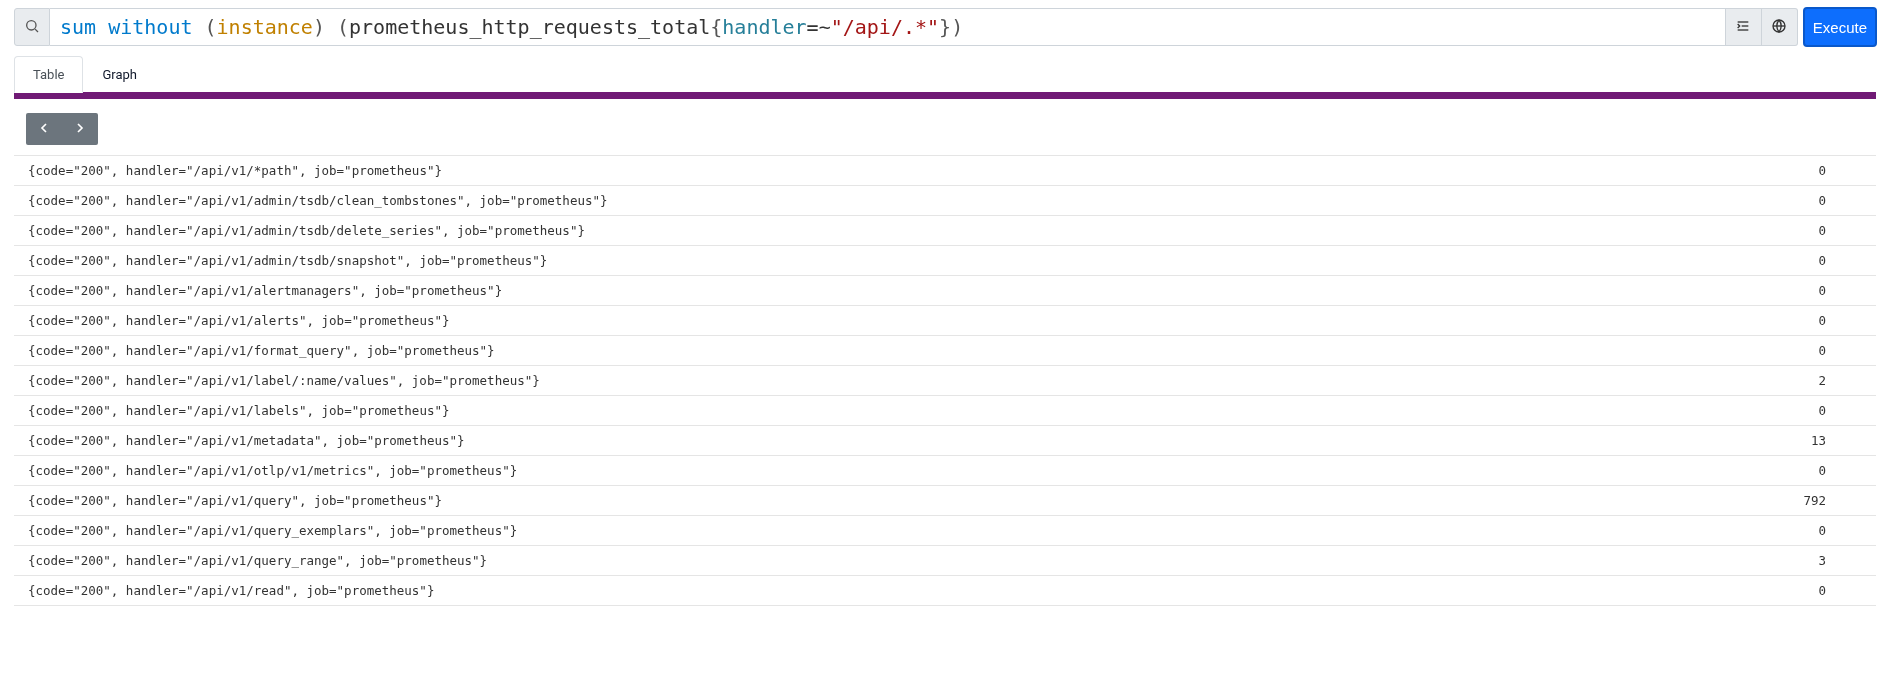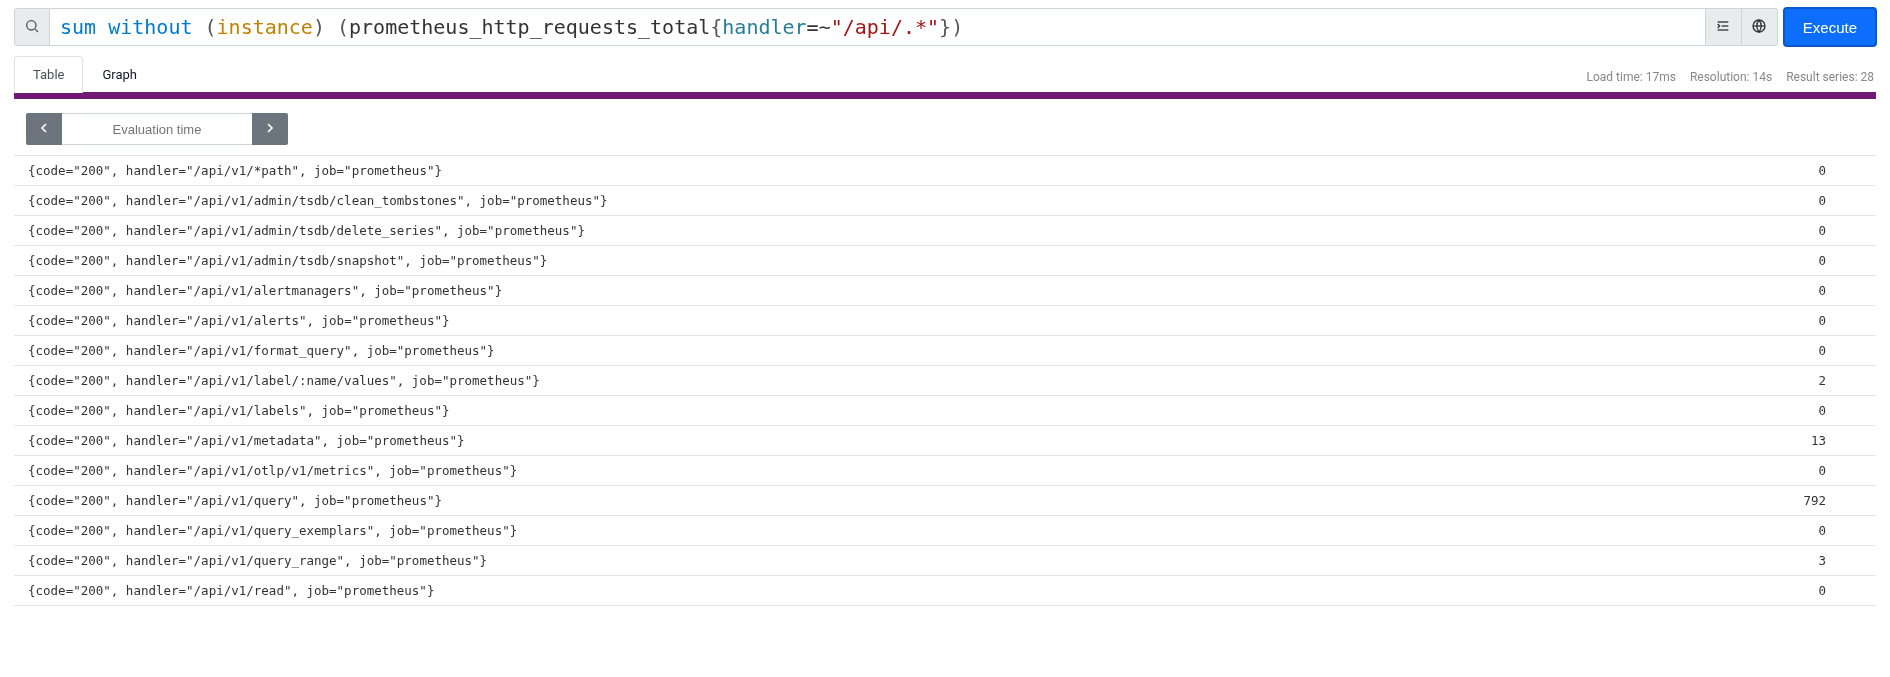--- a/index.html
+++ b/index.html
@@ -5,21 +5,21 @@
   * { margin:0; padding:0; box-sizing:border-box; }
   body { font-family:-apple-system,BlinkMacSystemFont,"Segoe UI",Roboto,sans-serif; font-size:13px; color:#333; background:#fff; }
   .query-bar { display:flex; align-items:stretch; padding:8px 14px 6px 14px; gap:0; }
   .search-btn { width:36px; border:1px solid #ced4da; background:#e9ecef; display:flex; align-items:center; justify-content:center; border-radius:3px 0 0 3px; cursor:pointer; }
   .query-input { flex:1; border:1px solid #ced4da; border-left:none; padding:6px 10px; font-family:Menlo,Consolas,monospace; font-size:20px; color:#333; }
   .query-input .kw { color:#007acc; }
   .query-input .paren { color:#555; }
   .query-input .label { color:#a31515; }
   .query-input .str { color:#a31515; }
   .icon-btn { width:36px; border:1px solid #ced4da; border-left:none; background:#e9ecef; display:flex; align-items:center; justify-content:center; cursor:pointer; }
-  .exec-btn { background:#0d6efd; color:#fff; border:1px solid #0d6efd; padding:0 18px; margin-left:6px; border-radius:3px; font-size:15px; cursor:pointer; outline:2px solid #0a58ca; outline-offset:-1px;}
+  .exec-btn { background:#0d6efd; color:#fff; border:1px solid #0d6efd; padding:0 8px; margin-left:6px; border-radius:3px; font-size:15px; cursor:pointer; outline:2px solid #0a58ca; outline-offset:-1px;}
   .tabs-row { display:flex; align-items:flex-end; border-bottom:7px solid #701a75; margin:4px 14px 0 14px; }
   .tab { padding:10px 18px 10px 18px; color:#0f172a; cursor:pointer; border:1px solid transparent; margin-bottom:-1px; border-radius:4px 4px 0 0;}
   .tab.active { color:#495057; background:#fff; border-color:#dee2e6 #dee2e6 #fff; }
   .tab-stats { margin-left:auto; color:#888; font-size:12px; display:flex; gap:14px; padding-bottom:8px; padding-right:2px;}
   .eval-row { display:flex; margin:14px 14px 10px 26px; }
   .nav-btn { width:36px; height:32px; background:#6c757d; color:#fff; display:flex; align-items:center; justify-content:center; cursor:pointer; border-radius:2px;}
   .eval-input { width:190px; height:32px; border:1px solid #ced4da; border-left:none; border-right:none; text-align:center; font-size:13px; color:#6c757d; }
   .results { margin:0 14px; border-top:1px solid #e5e5e5;}
   .row { display:flex; border-bottom:1px solid #e5e5e5; padding:7px 10px 7px 14px; font-size:12.5px; font-family:Menlo,Consolas,monospace;}
   .row .metric { flex:1; color:#333; }
@@ -63,36 +63,30 @@
           <path d="M12 3a14 14 0 0 1 0 18a14 14 0 0 1 0-18"></path>
         </svg>
     </span>
   </div>
   <button class="exec-btn">Execute</button>
 </div>
 
 <div class="tabs-row">
   <div class="tab active">Table</div>
   <div class="tab">Graph</div>
-  <div class="tab-stats">
-    <span>Load time: 17ms</span>
-    <span>Resolution: 14s</span>
-    <span>Result series: 28</span>
-  </div>
 </div>
 
 <div class="eval-row">
   <div class="nav-btn" style="border-radius:2px 0 0 2px;">
     <span>
       <svg viewBox="0 0 24 24" fill="none" stroke="#fff" stroke-width="2.5">
           <polyline points="15 18 9 12 15 6"></polyline>
         </svg>
     </span>
   </div>
-  <input class="eval-input" placeholder="Evaluation time" style="">
   <div class="nav-btn" style="border-radius:0 2px 2px 0;">
     <span>
       <svg viewBox="0 0 24 24" fill="none" stroke="#fff" stroke-width="2.5">
           <polyline points="9 18 15 12 9 6"></polyline>
         </svg>
     </span>
   </div>
 </div>
 
 <div class="results" id="results-body">

